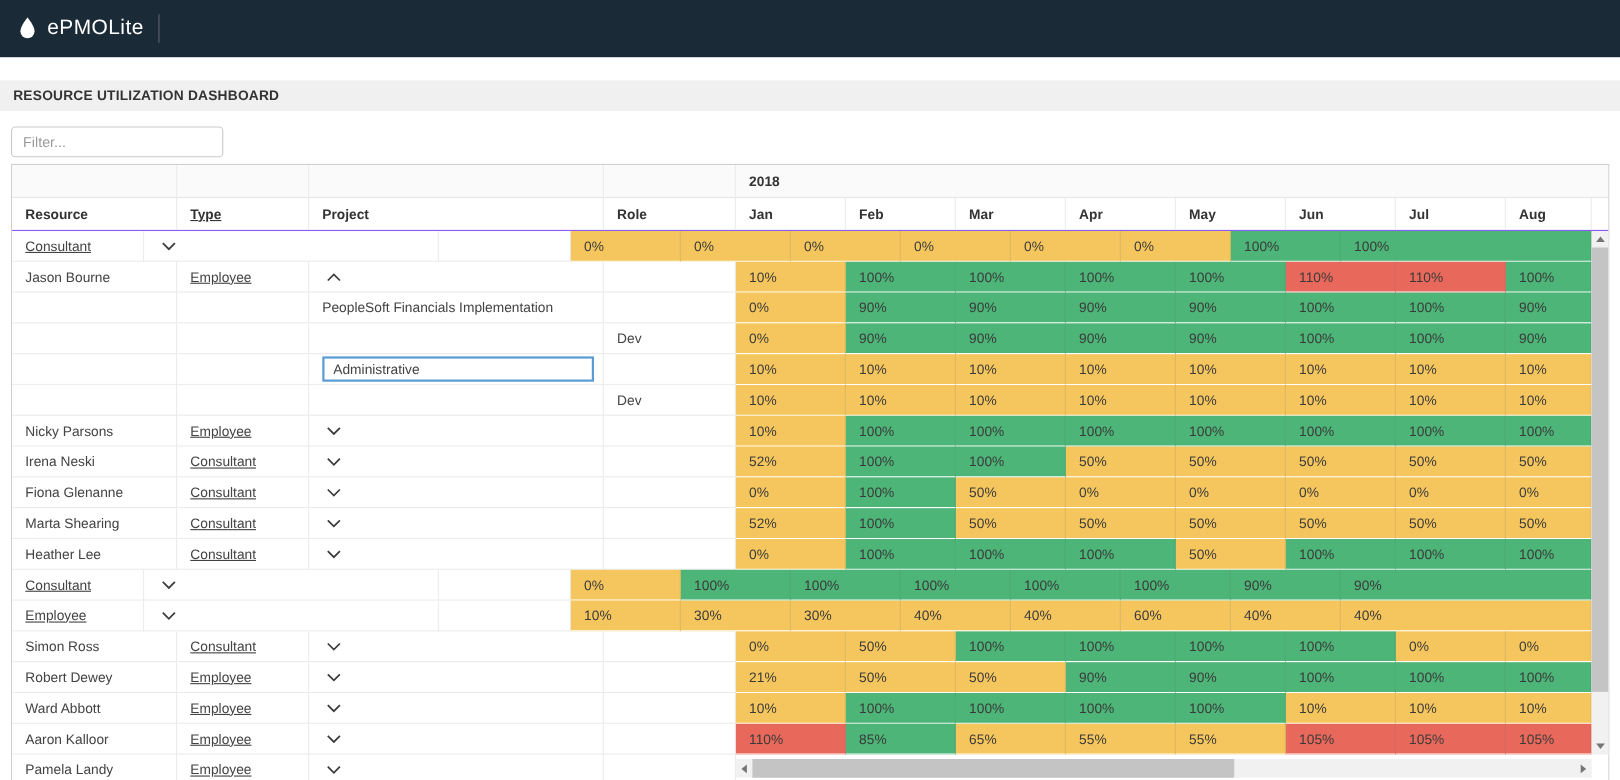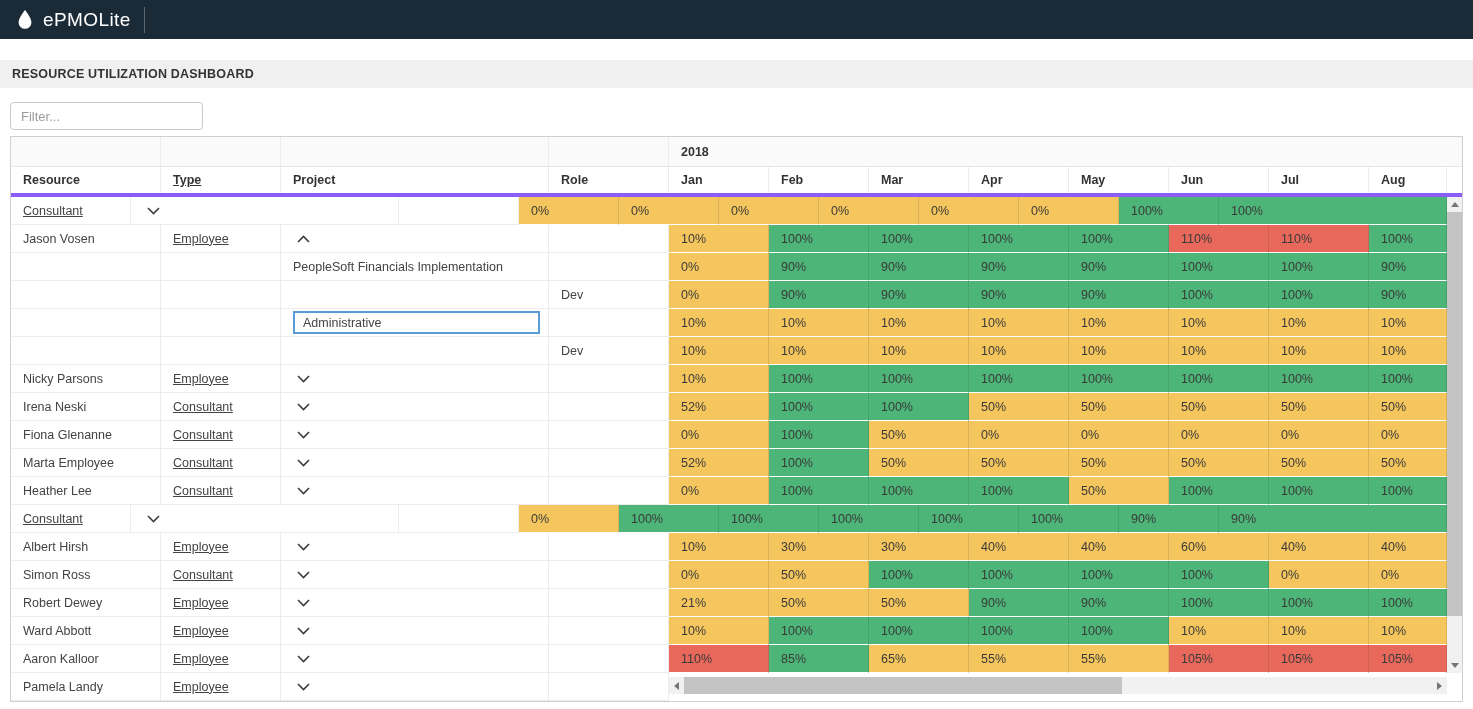--- a/index.html
+++ b/index.html
@@ -6,21 +6,21 @@
   html,body { margin:0; padding:0; }
   body {
     width:1473px; height:709px; overflow:hidden;
     background:#ffffff;
     font-family:"Liberation Sans", sans-serif;
     color:#3c3c3c;
   }
 
   
   .nav {
-    height:39px; background:#1b2a37;
+    height:52px; background:#1b2a37;
     display:flex; align-items:center; padding:0 14px;
   }
   .brand { display:flex; align-items:center; gap:7px; }
   .brand-name { color:#ffffff; font-size:19px; letter-spacing:.4px; }
   .brand-sep { width:1px; height:26px; background:rgba(255,255,255,.28); margin:0 16px 0 13px; }
   .nav-item {
     color:#ffffff; font-size:12.5px; font-weight:bold; letter-spacing:.3px;
     margin-right:22px; cursor:pointer; white-space:nowrap;
   }
 
@@ -37,21 +37,21 @@
     width:193px; height:28px; border:1px solid #c9c9c9; border-radius:4px;
     padding:0 10px; font-size:13px; color:#444; font-family:inherit; outline:none;
   }
   .filter-input::placeholder { color:#9a9a9a; }
 
   
   .grid { position:relative; margin:0 10px; border:1px solid #cfcfcf; background:#fff; }
 
   .group-row, .head-row { display:flex; }
   .group-row { height:30px; background:#fafafa; border-bottom:1px solid #e6e6e6; }
-  .head-row  { height:30px; background:#ffffff; border-bottom:4px solid #8b5cf6; }
+  .head-row  { height:30px; background:#ffffff; border-bottom:1px solid #8b5cf6; }
 
   .cell {
     display:flex; align-items:center; padding:0 8px 0 12px;
     border-right:1px solid #ececec; overflow:hidden; white-space:nowrap;
   }
   .c-resource { width:150px; }
   .c-type     { width:120px;text-decoration:underline; }
   .c-project  { width:268px; }
   .c-role     { width:120px; }
   .head .lbl, .head { font-size:12.5px; font-weight:bold; color:#333; }
@@ -174,21 +174,21 @@
           <div class="mcell" style="background: rgb(245, 198, 93);">0%</div>
           <div class="mcell" style="background: rgb(245, 198, 93);">0%</div>
           <div class="mcell" style="background: rgb(245, 198, 93);">0%</div>
           <div class="mcell" style="background: rgb(245, 198, 93);">0%</div>
           <div class="mcell" style="background: rgb(76, 181, 119);">100%</div>
           <div class="mcell" style="background: rgb(76, 181, 119);">100%</div>
           <div class="strip"></div>
         </div>
       </div>
       <div class="row">
-        <div class="cell c-resource">Jason Vosen</div>
+        <div class="cell c-resource">Jason Bourne</div>
         <div class="cell c-type">Employee</div>
         <div class="cell c-project">
           <span class="chev">
             <svg width="13" height="8" viewBox="0 0 13 8">
               <path d="M1 7l5.5-5.5L12 7" fill="none" stroke="#3c3c3c" stroke-width="1.6"></path>
             </svg>
           </span>
         </div>
         <div class="cell c-role"></div>
         <div class="months">
@@ -336,21 +336,21 @@
           <div class="mcell" style="background: rgb(245, 198, 93);">50%</div>
           <div class="mcell" style="background: rgb(245, 198, 93);">0%</div>
           <div class="mcell" style="background: rgb(245, 198, 93);">0%</div>
           <div class="mcell" style="background: rgb(245, 198, 93);">0%</div>
           <div class="mcell" style="background: rgb(245, 198, 93);">0%</div>
           <div class="mcell" style="background: rgb(245, 198, 93);">0%</div>
           <div class="strip"></div>
         </div>
       </div>
       <div class="row">
-        <div class="cell c-resource">Marta Employee</div>
+        <div class="cell c-resource">Marta Shearing</div>
         <div class="cell c-type">Consultant</div>
         <div class="cell c-project">
           <span class="chev">
             <svg width="13" height="8" viewBox="0 0 13 8">
               <path d="M1 1l5.5 5.5L12 1" fill="none" stroke="#3c3c3c" stroke-width="1.6"></path>
             </svg>
           </span>
         </div>
         <div class="cell c-role"></div>
         <div class="months">
@@ -404,21 +404,20 @@
           <div class="mcell" style="background: rgb(76, 181, 119);">100%</div>
           <div class="mcell" style="background: rgb(76, 181, 119);">100%</div>
           <div class="mcell" style="background: rgb(76, 181, 119);">100%</div>
           <div class="mcell" style="background: rgb(76, 181, 119);">100%</div>
           <div class="mcell" style="background: rgb(76, 181, 119);">90%</div>
           <div class="mcell" style="background: rgb(76, 181, 119);">90%</div>
           <div class="strip"></div>
         </div>
       </div>
       <div class="row">
-        <div class="cell c-resource">Albert Hirsh</div>
         <div class="cell c-type">Employee</div>
         <div class="cell c-project">
           <span class="chev">
             <svg width="13" height="8" viewBox="0 0 13 8">
               <path d="M1 1l5.5 5.5L12 1" fill="none" stroke="#3c3c3c" stroke-width="1.6"></path>
             </svg>
           </span>
         </div>
         <div class="cell c-role"></div>
         <div class="months">

